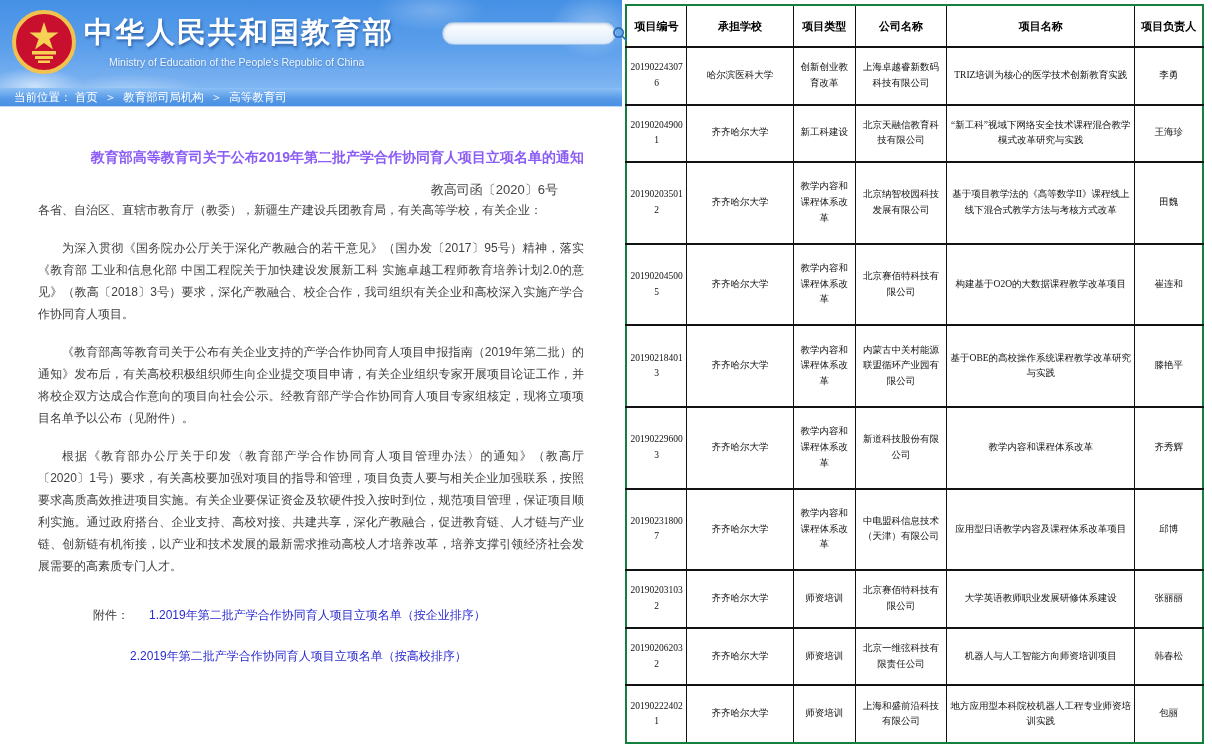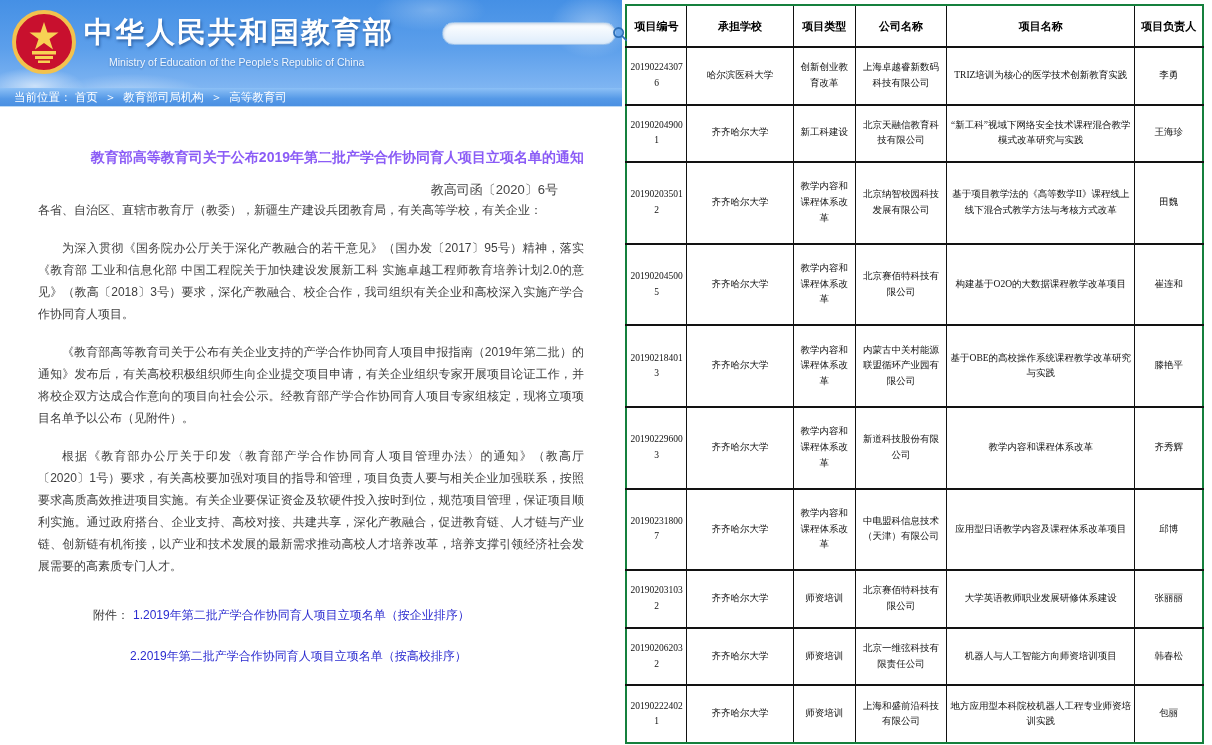--- a/index.html
+++ b/index.html
@@ -54,21 +54,21 @@
   .doc{padding:0 38px;color:#3f3f3f;font-size:12px;}
   .doc-title{
     margin-top:42px;text-align:right;font-weight:700;font-size:14px;color:#8b5cf6;
   }
   .doc-number{margin-top:14px;text-align:right;padding-right:26px;font-size:13px;color:#454545;}
   .doc-salutation{line-height:22px;}
   .para{margin:16px 0 0 0;line-height:22px;text-indent:2em;text-align:justify;}
   .attachments{margin-top:28px;}
   .attach-line1{padding-left:55px;line-height:20px;}
   .attach-line2{padding-left:92px;margin-top:21px;line-height:20px;}
-  .attach-label{color:#3f3f3f;margin-right:4px;}
+  .attach-label{color:#3f3f3f;margin-right:20px;}
   .attach-link{color:#2b2bd0;cursor:pointer;}
 
   
   .right-pane{flex:1;background:#fff;padding:4px 8px 1px 3px;box-sizing:border-box;}
   table.projects{
     width:100%;height:100%;border-collapse:collapse;table-layout:fixed;
     font-family:Liberation Serif, serif;
     border:2px solid #15803d;
   }
   table.projects th{

